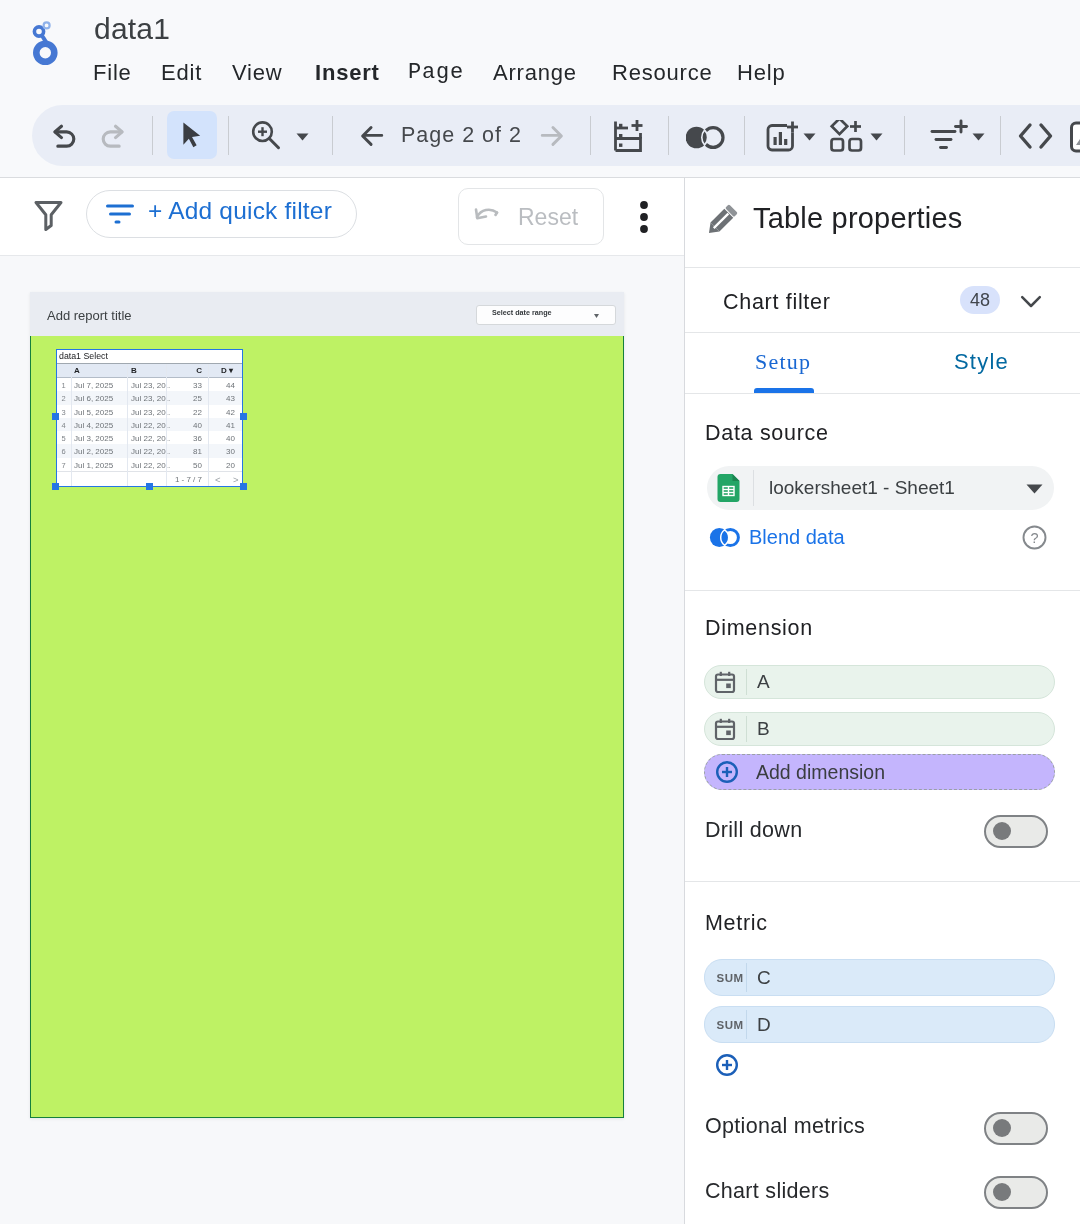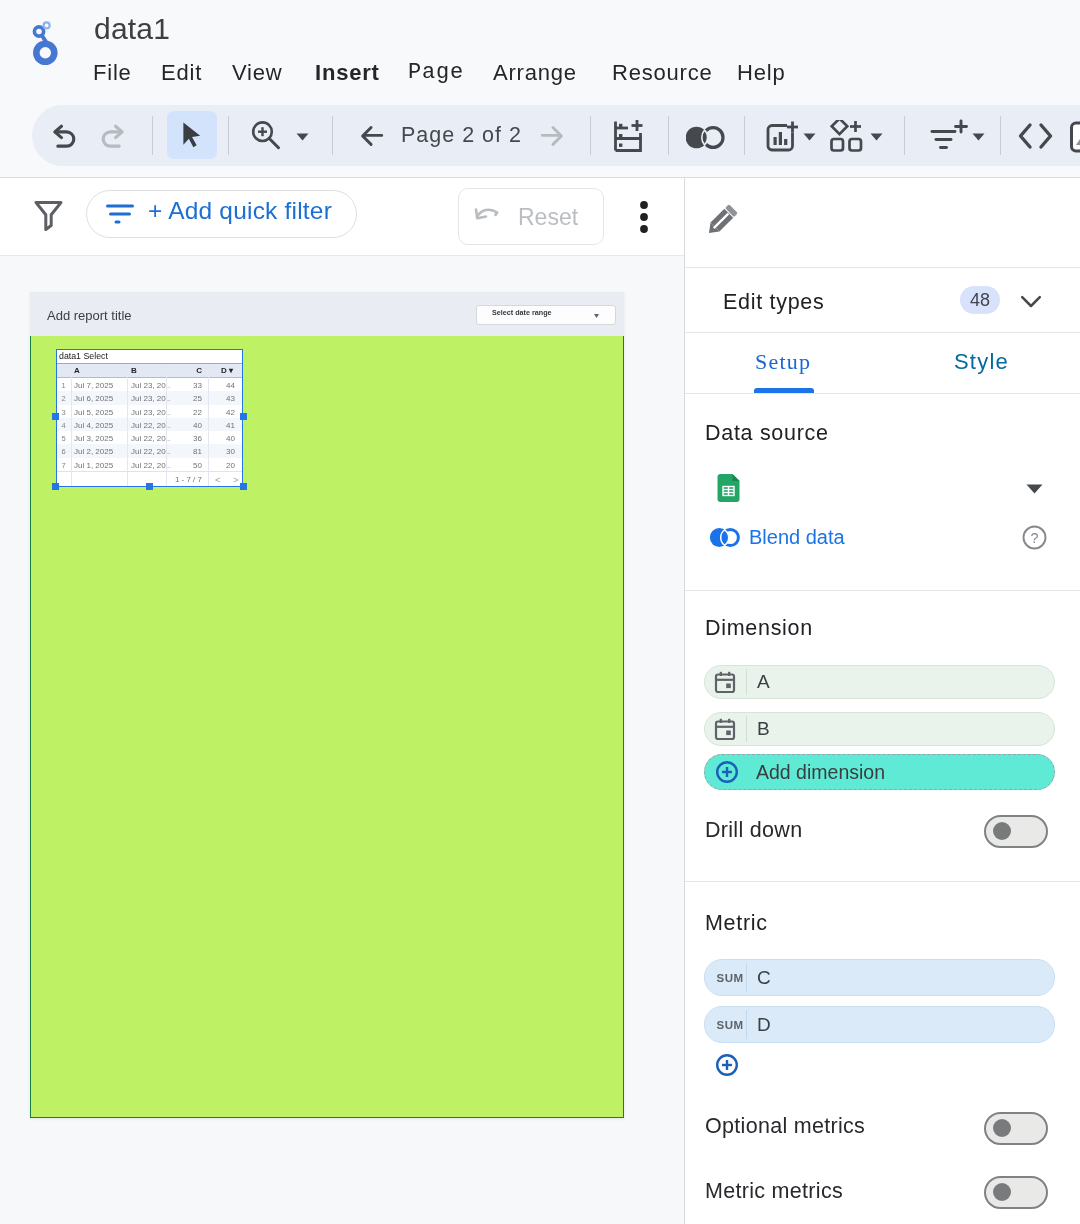--- a/index.html
+++ b/index.html
@@ -30,21 +30,21 @@
   #daterange span { position:absolute; left:15px; top:2px; font-size:7.2px; font-weight:bold; color:#33373b; }
   
   #panel { left:684px; top:178px; width:396px; height:1046px; background:#ffffff; border-left:1px solid #d8dade; }
   .pdiv { left:0; width:396px; height:1px; background:#e4e6e8; }
   .h1 { font-size:29px; color:#202124; letter-spacing:0.2px; }
   .h2 { font-size:21.5px; font-weight:500; color:#202124; letter-spacing:0.7px; }
   .label { font-size:21.5px; letter-spacing:0.3px; color:#27292c; }
   .pill { left:19px; width:351px; border-radius:18px; }
   .pill .ptext { position:absolute; left:52px; top:50%; transform:translateY(-50%); font-size:19px; color:#3c4043; }
   .pill .vdiv { position:absolute; left:41px; top:3px; bottom:3px; width:1px; }
-  .dashpill { left:19px; width:351px; height:36px; border:1px dashed #9aa0a6; border-radius:18px; background:#5eead4; }
+  .dashpill { left:19px; width:351px; height:36px; border:1px dashed #9aa0a6; border-radius:18px; background:#c4b5fd; }
   .dashpill .ptext { position:absolute; left:51px; top:50%; transform:translateY(-50%); font-size:19.5px; font-weight:500; color:#3a3d40; }
   .dimpill { height:34px; background:#e9f3ec; border:1px solid #d5e5da; }
   .dimpill .vdiv { background:#cfdfd4; }
   .metpill { height:37px; background:#daeaf9; border:1px solid #c9def2; }
   .metpill .vdiv { background:#c2d8ec; }
   .sum { position:absolute; left:9px; width:32px; text-align:center; top:50%; transform:translateY(-50%); font-size:11.5px; font-weight:700; color:#5f6368; letter-spacing:0.5px; }
   .toggle { left:299px; width:64px; height:33px; border:2.3px solid #7f8285; border-radius:17px; background:#e9eae8; }
   .knob { position:absolute; left:6.5px; top:5px; width:18px; height:18px; border-radius:50%; background:#787a7c; }
   
   .thead { font-size:8px; font-weight:700; color:#1f2124; }
@@ -324,29 +324,34 @@
 
       <div class="abs handle" style="left:-4px; top:64px;"></div>
       <div class="abs handle" style="left:184px; top:64px;"></div>
       <div class="abs handle" style="left:-4px; top:134px;"></div>
       <div class="abs handle" style="left:90px; top:134px;"></div>
       <div class="abs handle" style="left:184px; top:134px;"></div>
     </div>
   </div>
 
   <div class="abs" id="panel">
+    <div class="abs h1" style="left:68px; top:24px;">Table properties</div>
     <div class="abs pdiv" style="top:89px;"></div>
-    <div class="abs h2" style="left:38px; top:112px;">Edit types</div>
+    <div class="abs h2" style="left:38px; top:112px;">Chart filter</div>
     <div class="abs" style="left:275px; top:108px; width:40px; height:28px; background:#d8e2fb; border-radius:14px; text-align:center; line-height:28px; font-size:18px; color:#41464d;">48</div>
     <div class="abs pdiv" style="top:154px;"></div>
     <div class="abs" style="left:70px; top:171px; font-size:22px; letter-spacing:1.2px; font-weight:500; color:#1967d2;font-family:Liberation Serif, serif;">Setup</div>
     <div class="abs" style="left:269px; top:171px; font-size:22px; letter-spacing:1.2px; color:#0369a1;">Style</div>
     <div class="abs" style="left:69px; top:210px; width:60px; height:6px; background:#1a73e8; border-radius:3px 3px 0 0;"></div>
     <div class="abs pdiv" style="top:215px;"></div>
     <div class="abs h2" style="left:20px; top:243px;">Data source</div>
+    <div class="abs" style="left:22px; top:288px; width:347px; height:44px; background:#f1f3f4; border-radius:22px;">
+      <div style="position:absolute; left:46px; top:4px; bottom:4px; width:1px; background:#dcdfe2;"></div>
+      <span style="position:absolute; left:62px; top:11px; font-size:19px; color:#3c4043;">lookersheet1 - Sheet1</span>
+    </div>
     <div class="abs" style="left:64px; top:348px; font-size:20px; font-weight:500; color:#1a73e8;">Blend data</div>
     <div class="abs pdiv" style="top:412px;"></div>
     <div class="abs h2" style="left:20px; top:438px;">Dimension</div>
     <div class="abs pill dimpill" style="top:487px;">
         <div class="vdiv"></div>
         <span class="ptext">A</span>
       </div>
     <div class="abs pill dimpill" style="top:534px;">
         <div class="vdiv"></div>
         <span class="ptext">B</span>
@@ -367,21 +372,21 @@
       </div>
     <div class="abs pill metpill" style="top:828px;">
         <div class="vdiv"></div>
         <span class="sum">SUM</span>
         <span class="ptext">D</span>
       </div>
     <div class="abs label" style="left:20px; top:936px;">Optional metrics</div>
     <div class="abs toggle" style="top:934px;">
         <div class="knob"></div>
       </div>
-    <div class="abs label" style="left:20px; top:1001px;">Metric metrics</div>
+    <div class="abs label" style="left:20px; top:1001px;">Chart sliders</div>
     <div class="abs toggle" style="top:998px;">
         <div class="knob"></div>
       </div>
 
     <svg class="abs" style="left:18px; top:25px;" width="36" height="36" viewBox="0 0 36 36">
       <g transform="rotate(45 18 18)">
         <rect x="11.7" y="0.5" width="12.6" height="5.5" rx="1.5" fill="#8f9397"></rect>
         <rect x="11.7" y="7" width="12.6" height="19.5" fill="#6d7175"></rect>
         <path d="M11.7 26.5 H24.3 L18 35 Z" fill="#6d7175"></path>
         <rect x="16.8" y="7.6" width="2.3" height="20.6" fill="#ffffff"></rect>

